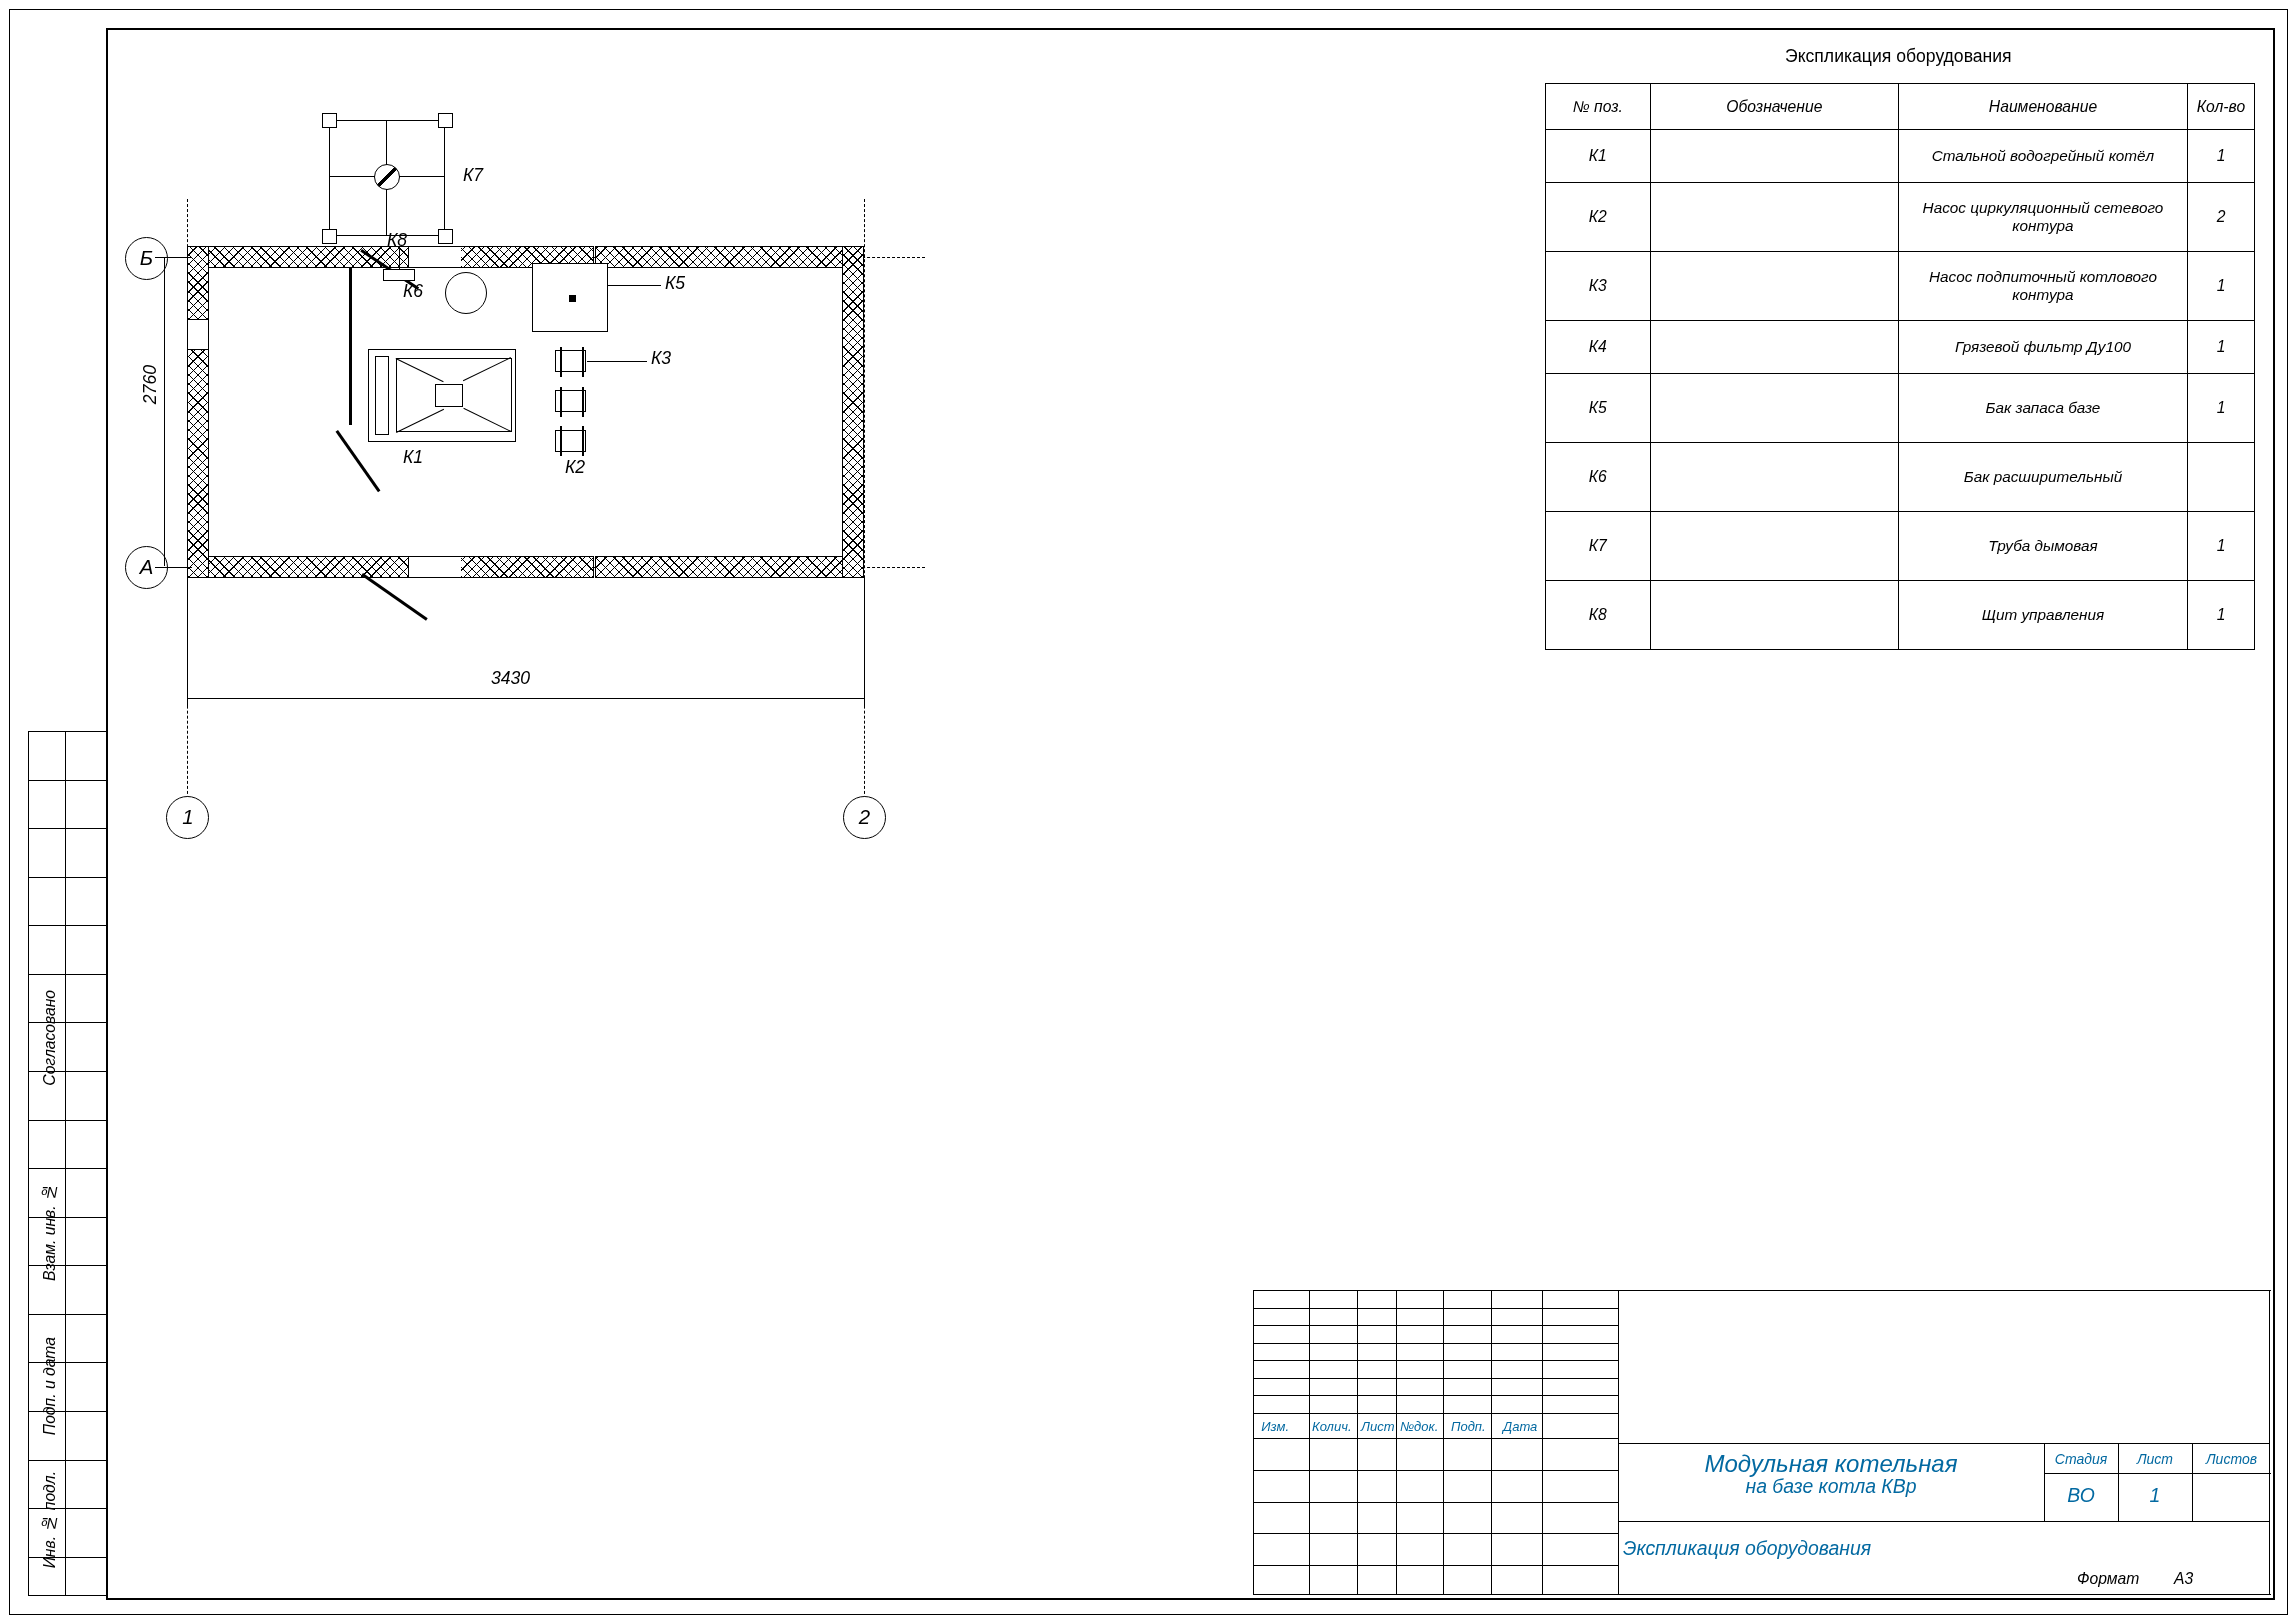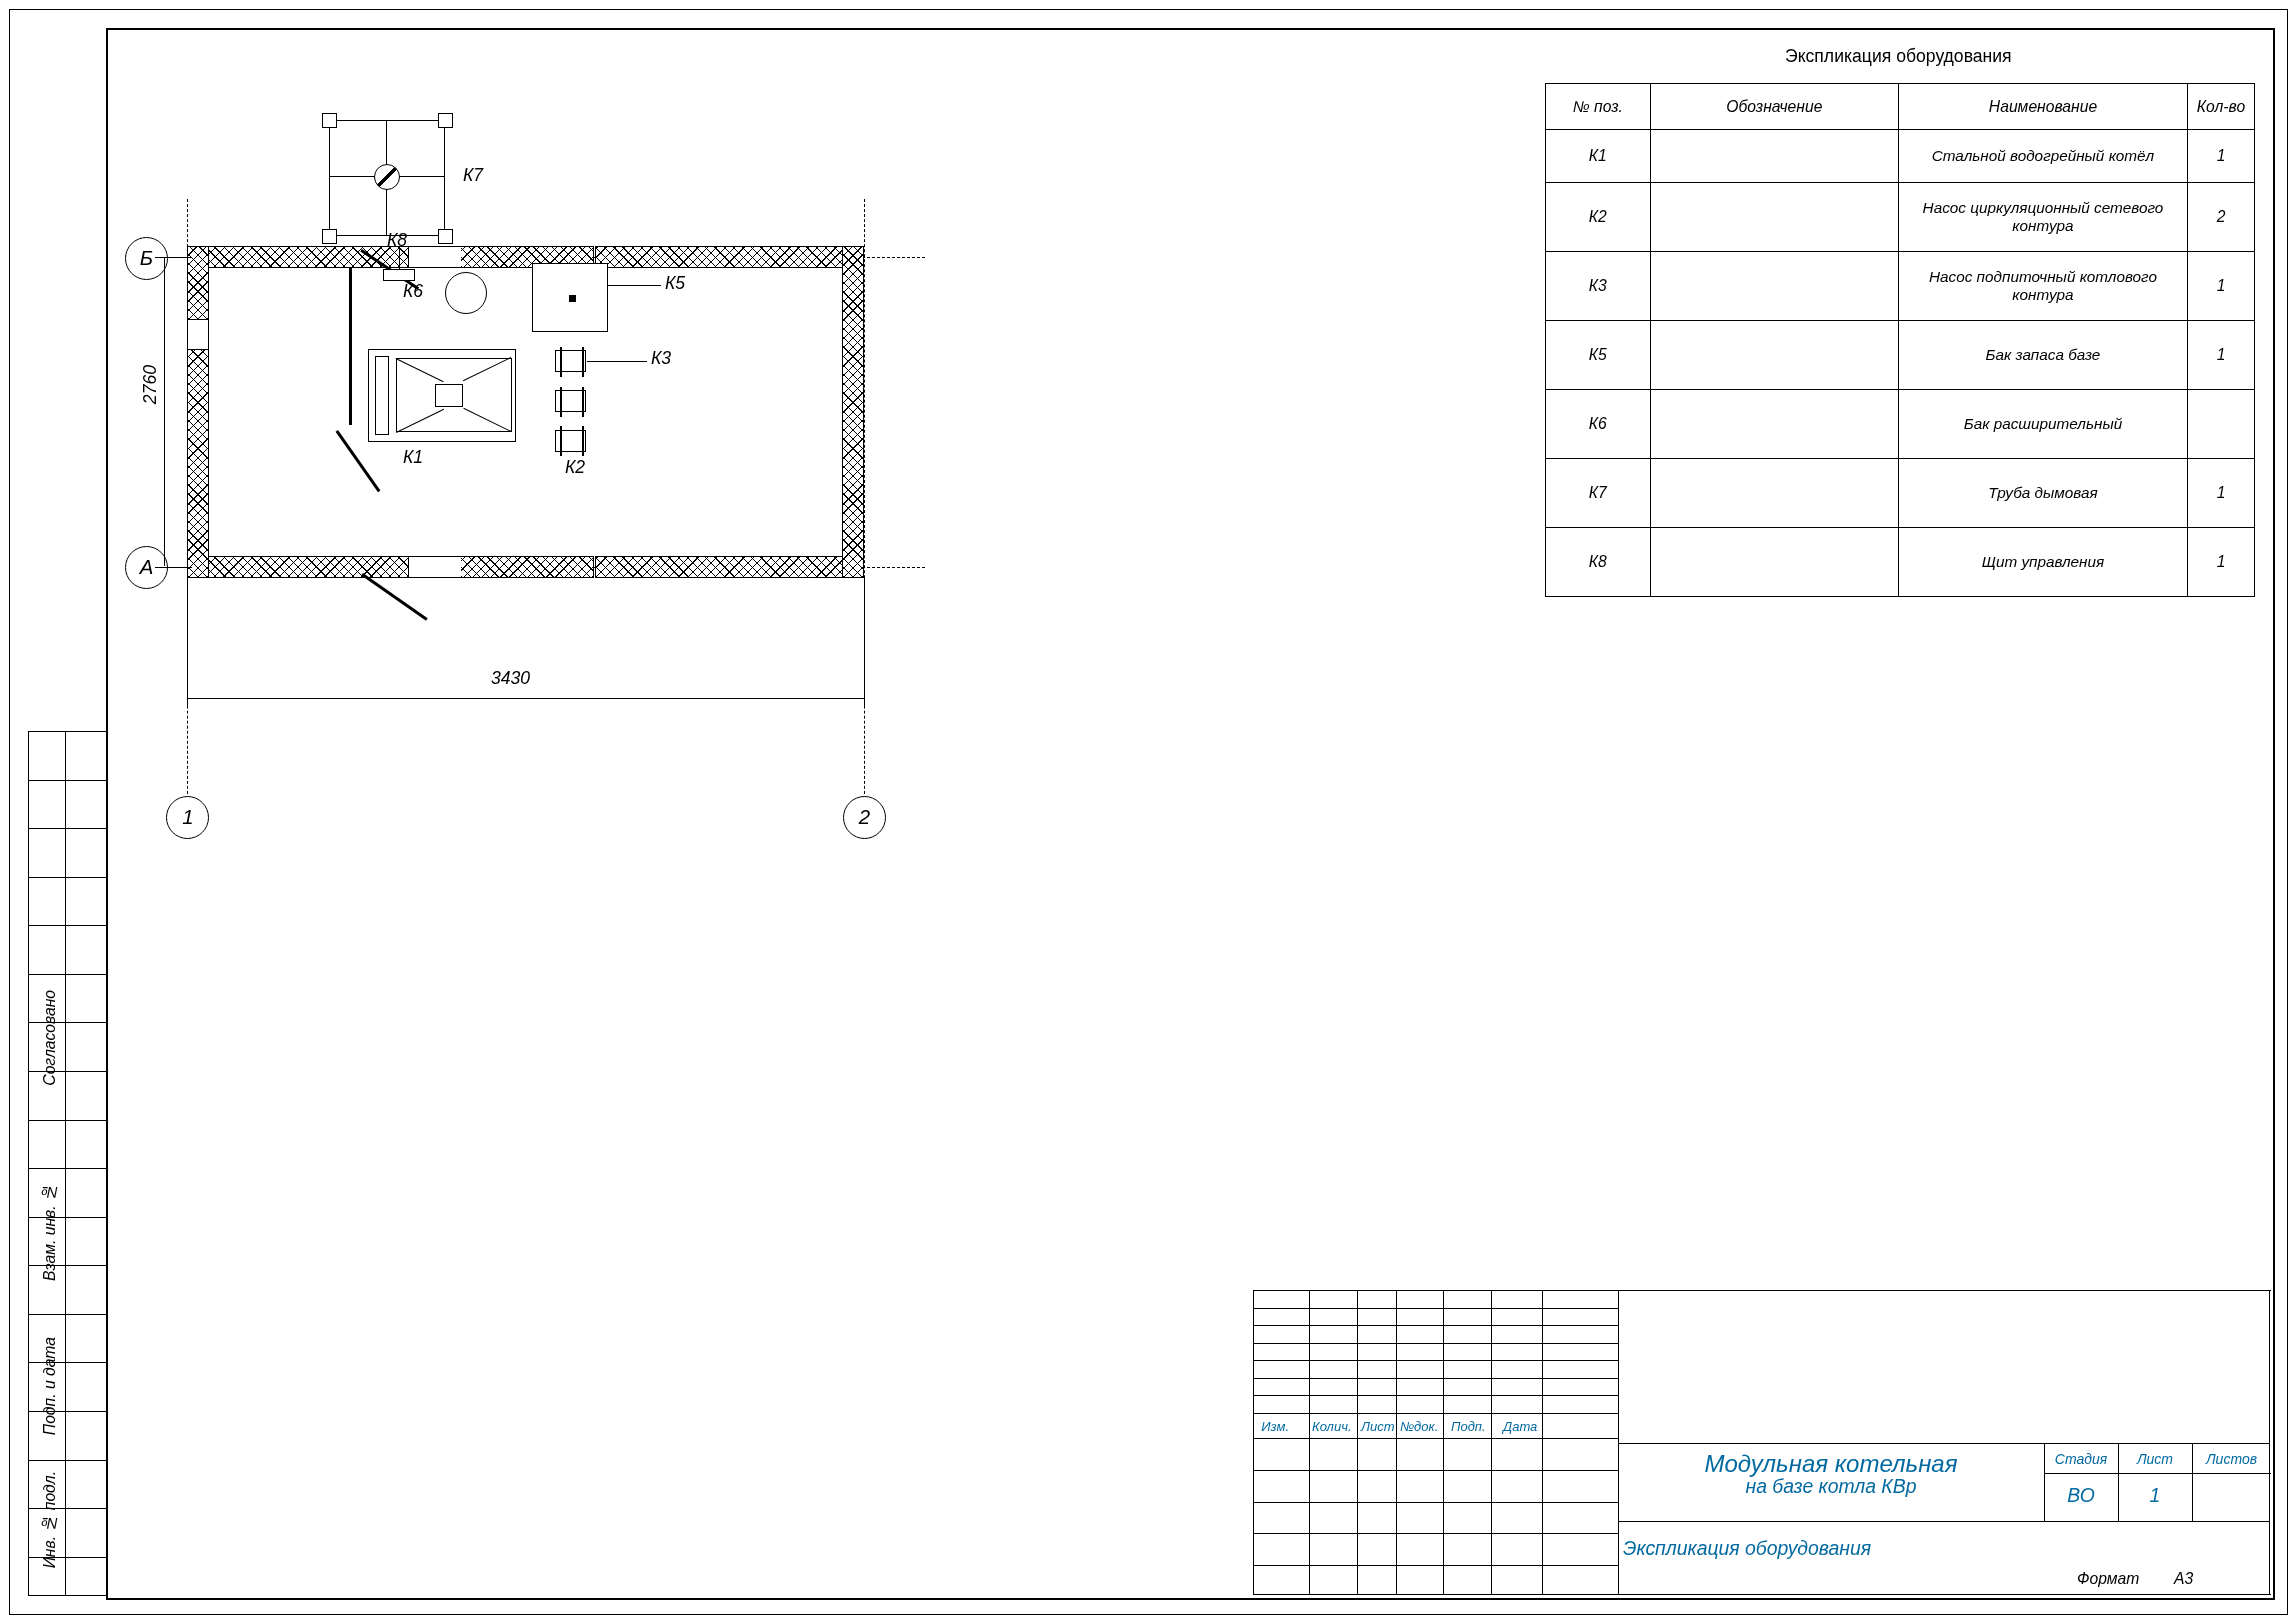--- a/index.html
+++ b/index.html
@@ -142,20 +142,26 @@
         <td class="c1" style="font-size:15px;"></td>
         <td class="c2" style="font-size:15.3px;">Насос циркуляционный сетевого контура</td>
         <td class="c3" style="font-size:15.7px;">2</td>
       </tr>
       <tr style="height:69px;">
         <td class="c0" style="font-size:15.7px;">К3</td>
         <td class="c1" style="font-size:15px;"></td>
         <td class="c2" style="font-size:15.3px;">Насос подпиточный котлового контура</td>
         <td class="c3" style="font-size:15.7px;">1</td>
       </tr>
+      <tr style="height:53px;">
+        <td class="c0" style="font-size:15.7px;">К4</td>
+        <td class="c1" style="font-size:15px;"></td>
+        <td class="c2" style="font-size:15.3px;">Грязевой фильтр Ду100</td>
+        <td class="c3" style="font-size:15.7px;">1</td>
+      </tr>
       <tr style="height:69px;">
         <td class="c0" style="font-size:15.7px;">К5</td>
         <td class="c1" style="font-size:15px;"></td>
         <td class="c2" style="font-size:15.3px;">Бак запаса базе</td>
         <td class="c3" style="font-size:15.7px;">1</td>
       </tr>
       <tr style="height:69px;">
         <td class="c0" style="font-size:15.7px;">К6</td>
         <td class="c1" style="font-size:15px;"></td>
         <td class="c2" style="font-size:15.3px;">Бак расширительный</td>

